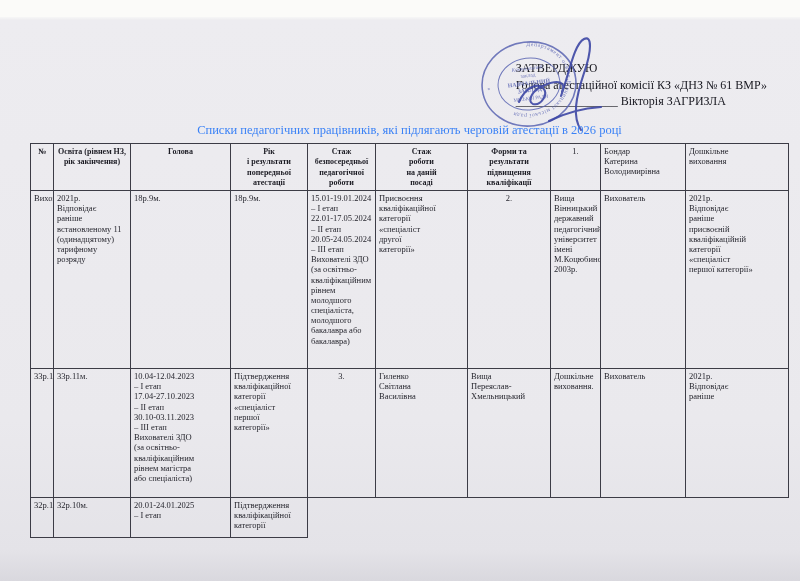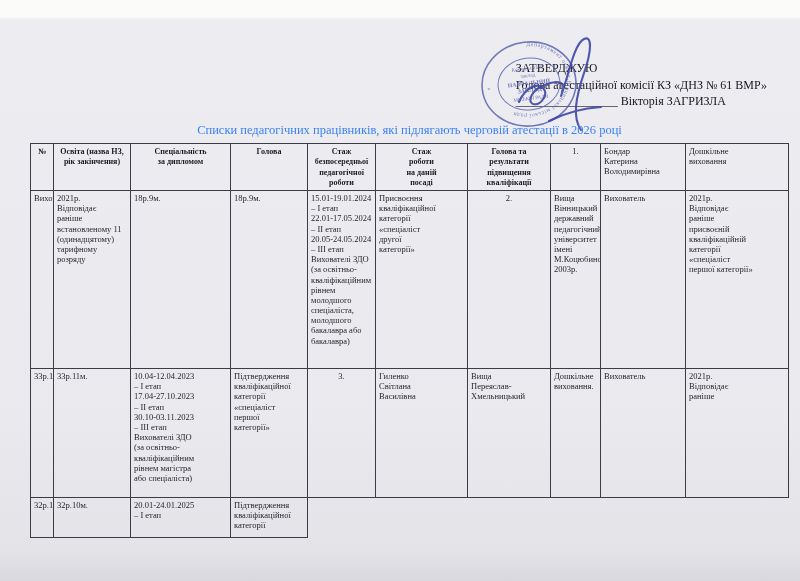--- a/index.html
+++ b/index.html
@@ -65,34 +65,36 @@
     <path d="M16,74 C22,60 34,54 40,60 C46,66 38,78 30,76 C24,74 28,62 42,57 C54,52 64,53 59,64"></path>
     <path d="M58,68 C66,46 71,16 81,11 C89,7 89,22 81,45 C73,69 69,89 78,102"></path>
     <path d="M46,93 C62,85 82,80 98,79"></path>
   </g>
 </svg>
 
 <h1 class="doc-title">Списки педагогічних працівників, які підлягають черговій атестації в 2026 році</h1>
 
 <div class="doc-table">
   <div class="th">№</div>
-  <div class="th">Освіта (назва НЗ,
+  <div class="th">Освіта (рівнем НЗ,
 рік закінчення)</div>
-  <div class="th">Спеціальність
-за дипломом</div>
   <div class="th">Голова</div>
+  <div class="th">Рік
+і результати
+попередньої
+атестації</div>
   <div class="th">Стаж
 безпосередньої
 педагогічної
 роботи</div>
   <div class="th">Стаж
 роботи
 на даній
 посаді</div>
-  <div class="th">Голова та
+  <div class="th">Форми та
 результати
 підвищення
 кваліфікації</div>
 
   <div class="num">1.</div>
   <div>Бондар
 Катерина
 Володимирівна</div>
   <div>Дошкільне
 виховання</div>

